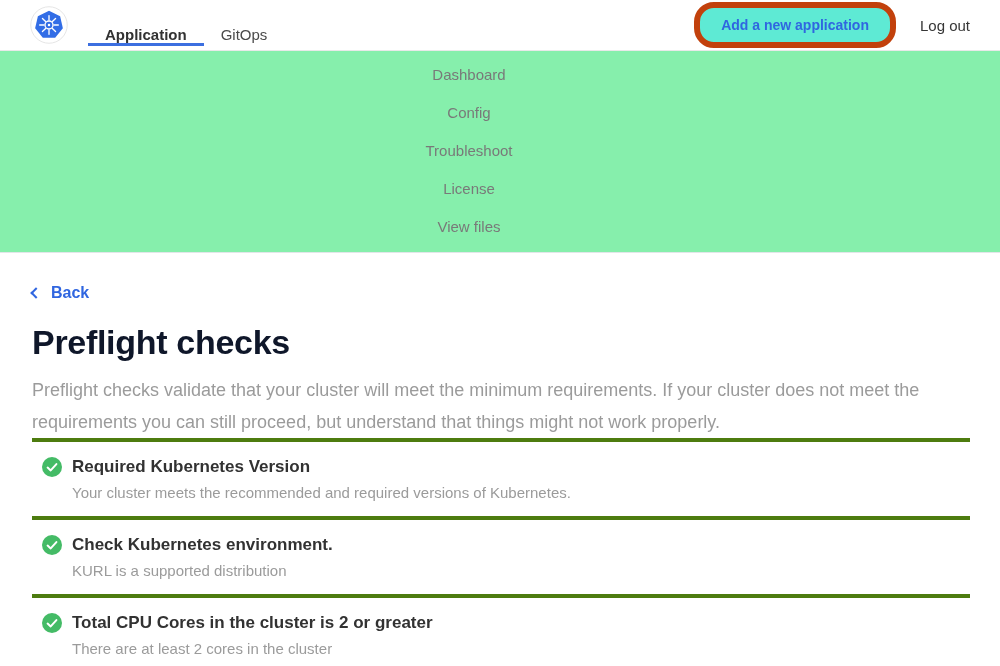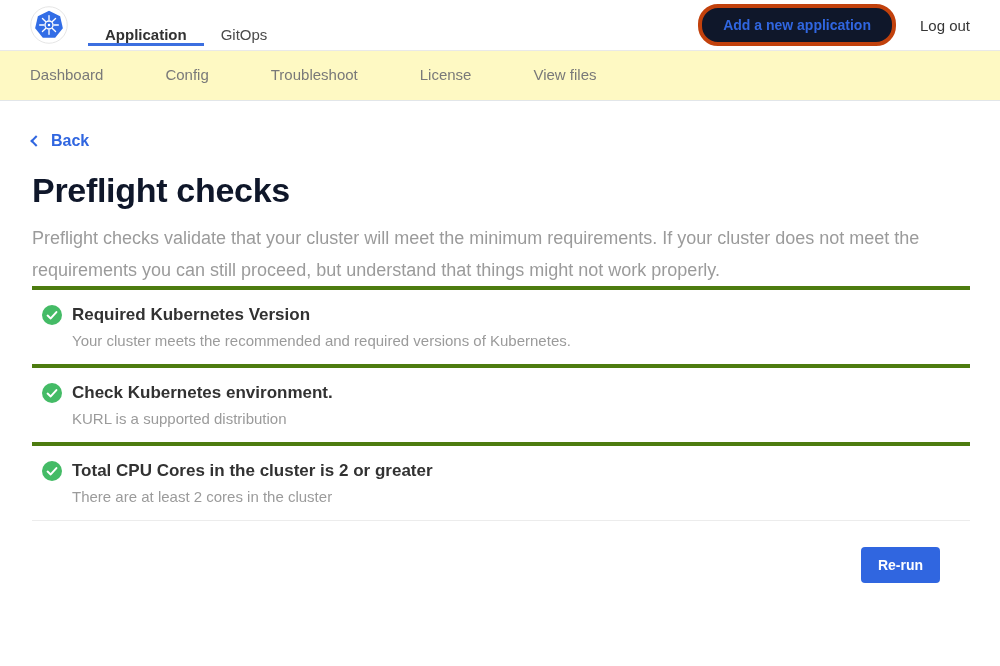--- a/index.html
+++ b/index.html
@@ -18,32 +18,32 @@
   }
   .logo { width: 38px; height: 38px; margin-right: 20px; flex: 0 0 auto; }
   .top-tab {
     height: 41px; display: flex; align-items: flex-end;
     padding: 0 17px; font-size: 15px; color: #4a4a4a; font-weight: 600;
     cursor: pointer; border-bottom: 3px solid transparent; padding-top: 3px;
   }
   .top-tab.active { color: #323232; border-bottom-color: #3c6fe0; }
   .header-right { margin-left: auto; display: flex; align-items: center; }
   .add-app-btn {
-    background: #0f172a; border: 4px solid #c2410c; color: #3066e0;
+    background: #5eead4; border: 6px solid #c2410c; color: #3066e0;
     font-family: "Liberation Sans", sans-serif;
     font-size: 14px; font-weight: 700; padding: 9px 21px;
     border-radius: 20px; cursor: pointer;
   }
   .logout { font-size: 15px; color: #363636; font-weight: 500; margin-left: 24px; cursor: pointer; }
 
   
   .subnav {
-    background: #fef9c3; border-bottom: 1px solid #e2e6e9;
+    background: #86efac; border-bottom: 1px solid #e2e6e9;
     padding: 5px 30px 6px 30px;
-    display: flex; flex-wrap: wrap; align-items: center;
+    display: flex; flex-wrap: wrap; align-items: center; flex-direction: column;
   }
   .subnav-item {
     font-size: 15px; color: #797979; line-height: 38px;
     margin-right: 62px; white-space: nowrap; cursor: pointer;
   }
   .subnav-item:nth-child(7) { margin-left: 22px; }
 
   
   .main { padding: 30px 30px 0 32px; }
   .back-link {

